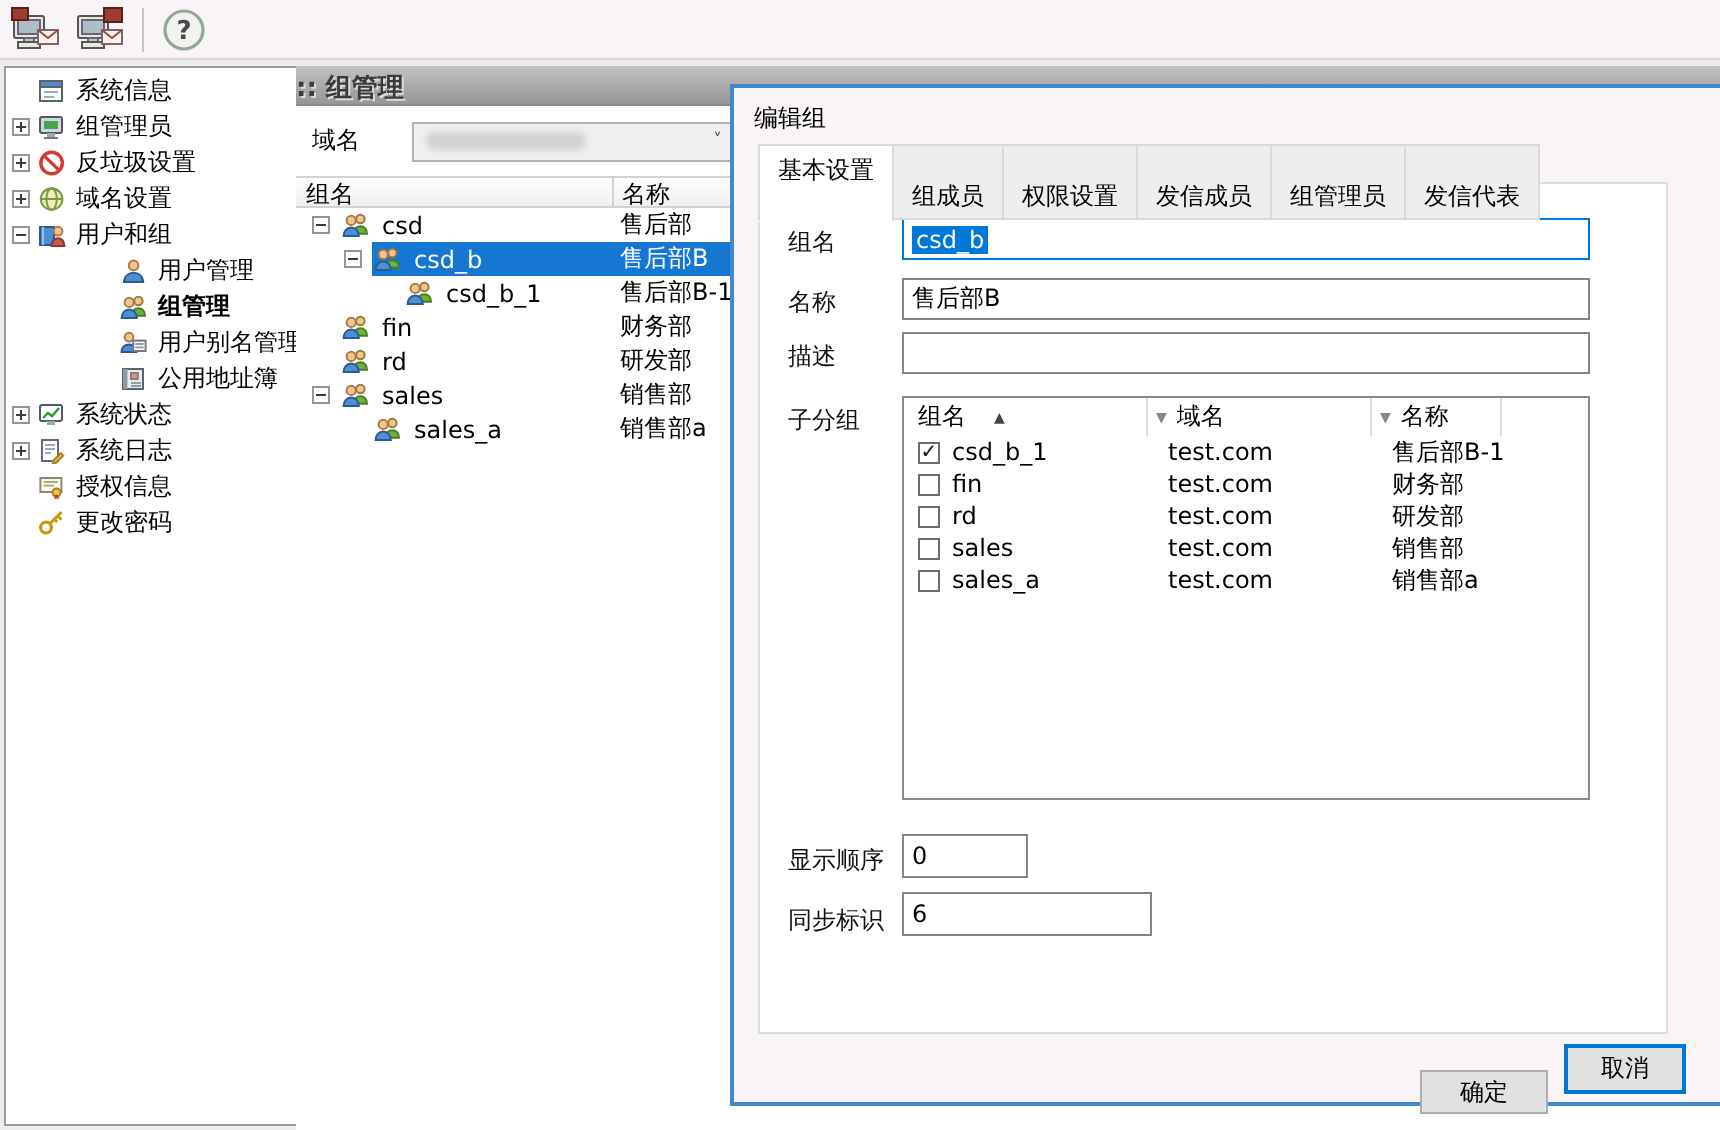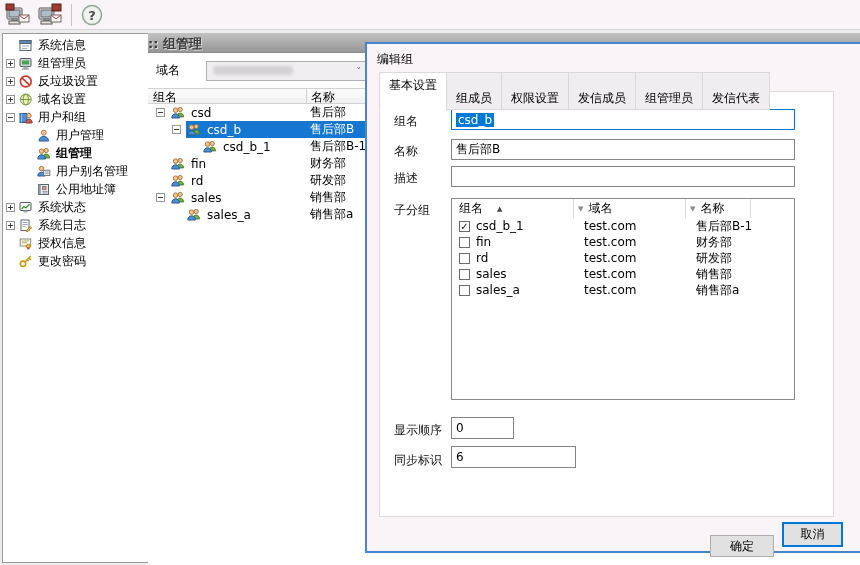--- a/index.html
+++ b/index.html
@@ -8,21 +8,21 @@
 
   
   .toolbar { position:absolute; left:0; top:0; width:860px; height:30px; background:#f8f4f8; border-bottom:1px solid #d9d5d9; display:flex; align-items:center; padding-left:5px; }
   .tb-icon { width:26px; height:26px; margin-right:6px; display:inline-flex; align-items:center; justify-content:center; }
   .tb-sep { width:1px; height:22px; background:#c6c2c6; margin:0 7px 0 2px; }
 
   
   .sidebar { position:absolute; left:2px; top:33px; width:162px; height:530px; background:#fff; border:1px solid #9b9b9b; overflow:hidden; padding-top:2px; }
   .tree-row { height:18px; display:flex; align-items:center; white-space:nowrap; cursor:default; }
   .tree-row.lvl0 { padding-left:3px; }
-  .tree-row.lvl1 { padding-left:21px; }
+  .tree-row.lvl1 { padding-left:21px;margin-left:23px; }
   .exp { width:9px; height:9px; border:1px solid #959595; background:#fff; position:relative; flex:none; margin-right:4px; }
   .exp::before { content:''; position:absolute; left:1px; right:1px; top:3px; height:1px; background:#3c3c3c; }
   .exp.plus::after { content:''; position:absolute; top:1px; bottom:1px; left:3px; width:1px; background:#3c3c3c; }
   .exp.none { border:none; background:transparent; }
   .exp.none::before { display:none; }
   .tico { width:15px; height:13px; flex:none; margin-right:4px; }
   .tico svg { display:block; }
   .tree-row .tlabel { font-size:12px; }
   .tree-row.active .tlabel { font-weight:bold; }
 

